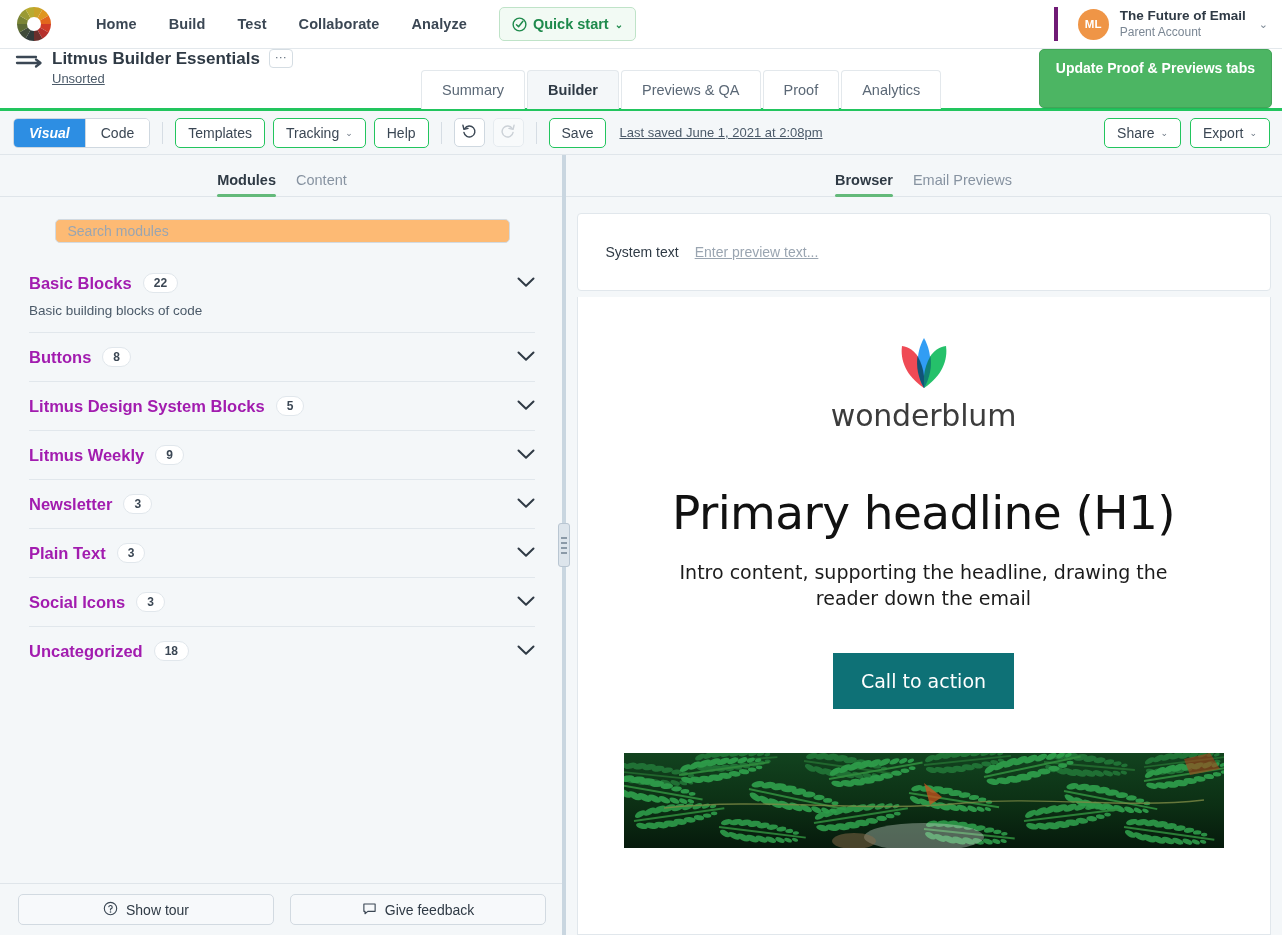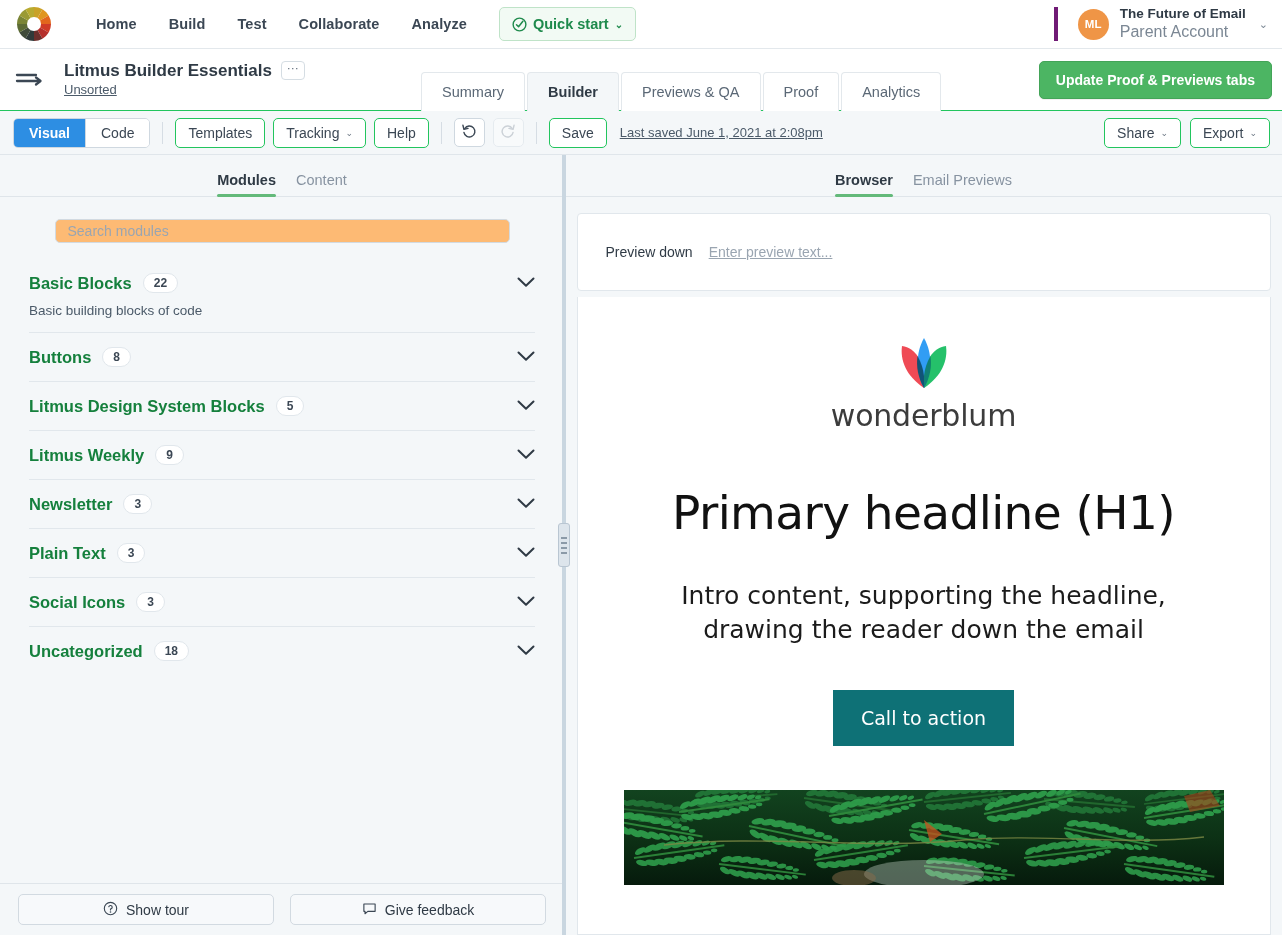--- a/index.html
+++ b/index.html
@@ -41,30 +41,29 @@
     height: 34px; cursor: pointer;
   }
   #avatar {
     width: 31px; height: 31px; border-radius: 50%;
     background: #ef9546; color: #fff; font-size: 11.5px; font-weight: bold;
     display: flex; align-items: center; justify-content: center;
     letter-spacing: .3px;
   }
   .acct-lines { line-height: 1.25; }
   #acct-name { font-size: 13.5px; font-weight: bold; color: #2f3a45; }
-  #acct-sub { font-size: 16px; color: #7b8794; }
+  #acct-sub { font-size: 12px; color: #7b8794; }
   #acct-chev { font-size: 11px; color: #7b8794; margin-left: 2px; }
 
   
   #subheader {
     height: 62px; background: #ffffff;
-    border-bottom: 1px solid #22c55e;
-    display: flex; align-items: center; padding: 0 10px 0 14px;
+    border-bottom: 3px solid #22c55e;
+    display: flex; padding: 0 10px 0 14px;
     position: relative;
-    gap: 12px;
   }
   #back-arrow { width: 30px; height: 26px; flex: 0 0 30px; margin-right: 8px; }
   .title-block { line-height: 1.15; }
   .title-row { display: flex; align-items: center; gap: 9px; }
   #doc-title { font-size: 17px; font-weight: bold; color: #2f3a45; }
   #kebab-btn {
     border: 1px solid #d5dde3; border-radius: 4px; background: #fff;
     width: 24px; height: 19px; display: flex; align-items: center;
     justify-content: center; cursor: pointer; color: #5b6876; font-size: 12px;
     line-height: 0; padding-bottom: 4px;
@@ -95,21 +94,21 @@
     border-bottom: 1px solid #e0e6eb;
     display: flex; align-items: center; padding: 0 12px 0 13px; gap: 8px;
   }
   .seg { display: flex; border-radius: 5px; overflow: hidden;
          border: 1px solid #cfd8e0; }
   .seg .sbtn {
     font-size: 14px; padding: 6px 15px; cursor: pointer;
     background: #ffffff; color: #3b4754; border-right: 1px solid #cfd8e0;
   }
   .seg .sbtn:last-child { border-right: none; }
-  .seg .sbtn.active { background: #2d8ee3; color: #fff; font-weight: bold; }
+  .seg .sbtn.active { background: #2d8ee3; color: #fff; font-weight: bold; font-style: italic; }
   .tbtn {
     background: #ffffff; border: 1px solid #22c55e; border-radius: 5px;
     font-size: 14px; color: #3b4754; padding: 6px 12px; cursor: pointer;
     display: flex; align-items: center; gap: 6px;
   }
   .tbtn .chev { font-size: 9px; color: #6b7683; }
   .vsep { width: 1px; height: 22px; background: #d6dde4; margin: 0 4px; }
   .icon-btn {
     width: 31px; height: 29px; background: #fff; border: 1px solid #cfd8e0;
     border-radius: 5px; display: flex; align-items: center;
@@ -151,21 +150,21 @@
     padding: 0 12px; color: #2f3a45; outline: none;
     font-family: "Liberation Sans", sans-serif;
   }
   #search-modules::placeholder { color: #9aa5b1; }
   #module-list { flex: 1; overflow: hidden; padding: 0 29px; }
   .module-group { border-top: 1px solid #e1e7ec; }
   .module-group:first-child { border-top: none; }
   .mg-head {
     display: flex; align-items: center; height: 48px; cursor: pointer;
   }
-  .mg-title { font-size: 16.5px; font-weight: bold; color: #15803d; }
+  .mg-title { font-size: 16.5px; font-weight: bold; color: #a21caf; }
   .mg-count {
     margin-left: 11px; background: #ffffff; border: 1px solid #e1e7ec;
     border-radius: 11px; font-size: 12px; font-weight: bold;
     color: #3b4754; padding: 2px 10px; min-width: 28px; text-align: center;
   }
   .mg-chev { margin-left: auto; color: #3b4754; }
   .mg-desc { font-size: 13.5px; color: #4b5a69; padding-bottom: 14px; margin-top: -4px; }
   #panel-footer {
     border-top: 1px solid #dfe5ea; background: #f4f7f9;
     padding: 10px 18px; display: flex; gap: 16px;
@@ -218,21 +217,21 @@
   #logo-word {
     font-size: 30px; color: #3c3c3c; margin-top: 6px;
     letter-spacing: -.2px; font-family: "DejaVu Sans", sans-serif;
   }
   #email-h1 {
     font-size: 47px; color: #111; margin: 54px 0 0 0; font-weight: normal;
     letter-spacing: -.6px; line-height: 1.1;
     font-family: "DejaVu Sans", sans-serif;
   }
   #email-intro {
-    font-size: 25px; color: #1b1b1b; margin: 40px auto 0 auto;
+    font-size: 19px; color: #1b1b1b; margin: 20px auto 0 auto;
     line-height: 1.38; max-width: 540px; font-weight: normal;
     font-family: "DejaVu Sans", sans-serif;
   }
   #cta-btn {
     display: inline-block; margin-top: 42px; background: #0e7176;
     color: #fff; font-size: 19px; padding: 17px 28px; cursor: pointer;
     font-family: "DejaVu Sans", sans-serif;
   }
   #hero-img { width: 600px; height: 95px; margin-top: 44px; position: relative;
     overflow: hidden; background: #0c2a16; }
@@ -516,21 +515,21 @@
   </div>
 
   <div id="right-panel">
     <div id="preview-head">
       <div class="ptab active">Browser</div>
       <div class="ptab">Email Previews</div>
     </div>
 
     <div id="preview-body">
       <div id="preview-text-bar">
-        <span id="preview-text-label">Preview down</span>
+        <span id="preview-text-label">System text</span>
         <span id="preview-text-value">Enter preview text...</span>
       </div>
 
       <div id="email-canvas">
         <div id="email-inner">
 
           <div id="logo-mark">
             <svg width="68" height="60" viewBox="0 0 68 60">
               <path d="M34 56 C16 44 10 28 12 14 C26 16 33 30 34 44 Z" fill="#ef4a55"></path>
               <path d="M34 56 C52 44 58 28 56 14 C42 16 35 30 34 44 Z" fill="#25c16a"></path>

